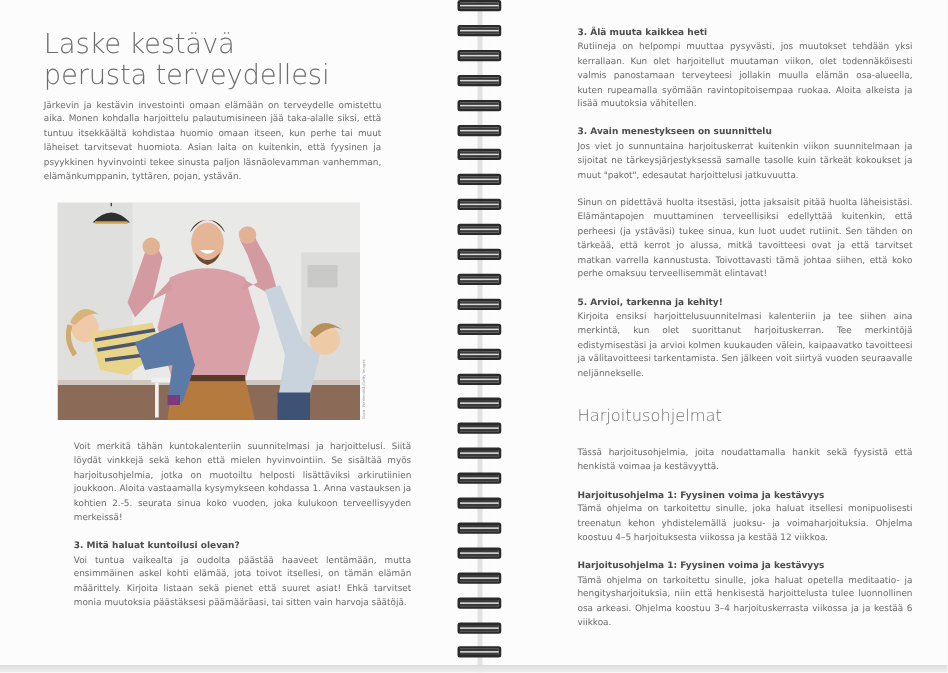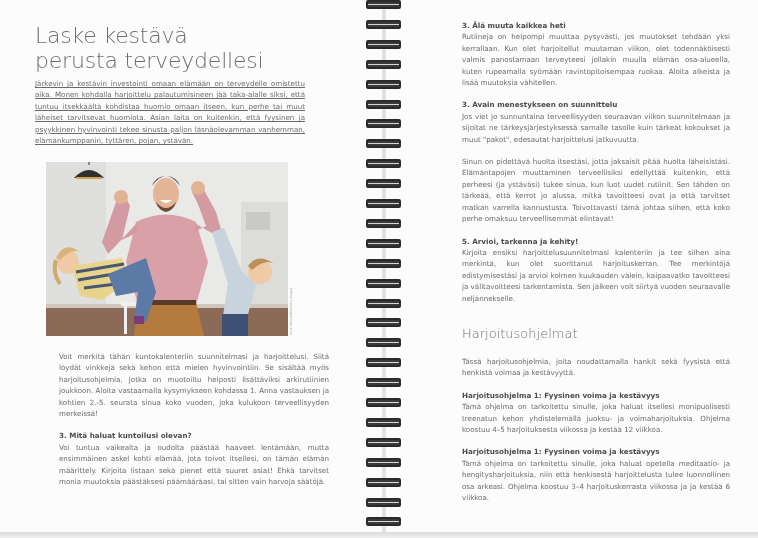--- a/index.html
+++ b/index.html
@@ -37,21 +37,21 @@
     font-size: 22px; line-height: 25px; color: #6d6d6d; letter-spacing: -0.2px;
   }
   .body {
     position: absolute; font-size: 7.1px; line-height: 11.4px; color: #6a6a6a;
     text-align: justify;
   }
   .body p { margin: 0; }
   .sub {
     font-weight: bold; color: #4d4d4d; font-size: 7.2px; line-height: 11.4px;
   }
-  .intro { left: 35px; top: 78px; width: 270px; text-decoration: underline; }
+  .intro { left: 35px; top: 78px; width: 270px; }
   .photo {
     position: absolute; left: 46px; top: 162px; width: 242px; height: 174px;
     overflow: hidden; background: #e8e8e6;
   }
   .photo-credit {
     position: absolute; left: 289px; top: 260px; width: 8px; height: 75px;
     writing-mode: vertical-rl; transform: rotate(180deg);
     font-size: 3px; color: #999; overflow: hidden;
   }
   .left-bottom { left: 35px; top: 351px; width: 270px; margin-left: 24px; }
@@ -172,21 +172,21 @@
     <div class="gap"></div>
     <p class="sub">3. Mitä haluat kuntoilusi olevan?</p>
     <p>Voi tuntua vaikealta ja oudolta päästää haaveet lentämään, mutta ensimmäinen askel kohti elämää, jota toivot itsellesi, on tämän elämän määrittely. Kirjoita listaan sekä pienet että suuret asiat! Ehkä tarvitset monia muutoksia päästäksesi päämääräasi, tai sitten vain harvoja säätöjä.</p>
   </div>
 
   <div class="body right-col">
     <p class="sub">3. Älä muuta kaikkea heti</p>
     <p>Rutiineja on helpompi muuttaa pysyvästi, jos muutokset tehdään yksi kerrallaan. Kun olet harjoitellut muutaman viikon, olet todennäköisesti valmis panostamaan terveyteesi jollakin muulla elämän osa-alueella, kuten rupeamalla syömään ravintopitoisempaa ruokaa. Aloita alkeista ja lisää muutoksia vähitellen.</p>
     <div class="gap"></div>
     <p class="sub">3. Avain menestykseen on suunnittelu</p>
-    <p>Jos viet jo sunnuntaina terveellisyyden seuraavan viikon suunnitelmaan ja sijoitat ne tärkeysjärjestyksessä samalle tasolle kuin tärkeät kokoukset ja muut "pakot", edesautat harjoittelusi jatkuvuutta.</p>
+    <p>Jos viet jo sunnuntaina harjoituskerrat kuitenkin viikon suunnitelmaan ja sijoitat ne tärkeysjärjestyksessä samalle tasolle kuin tärkeät kokoukset ja muut "pakot", edesautat harjoittelusi jatkuvuutta.</p>
     <div class="gap"></div>
     <p>Sinun on pidettävä huolta itsestäsi, jotta jaksaisit pitää huolta läheisistäsi. Elämäntapojen muuttaminen terveellisiksi edellyttää kuitenkin, että perheesi (ja ystäväsi) tukee sinua, kun luot uudet rutiinit. Sen tähden on tärkeää, että kerrot jo alussa, mitkä tavoitteesi ovat ja että tarvitset matkan varrella kannustusta. Toivottavasti tämä johtaa siihen, että koko perhe omaksuu terveellisemmät elintavat!</p>
     <div class="gap"></div>
     <p class="sub">5. Arvioi, tarkenna ja kehity!</p>
     <p>Kirjoita ensiksi harjoittelusuunnitelmasi kalenteriin ja tee siihen aina merkintä, kun olet suorittanut harjoituskerran. Tee merkintöjä edistymisestäsi ja arvioi kolmen kuukauden välein, kaipaavatko tavoitteesi ja välitavoitteesi tarkentamista. Sen jälkeen voit siirtyä vuoden seuraavalle neljännekselle.</p>
     <div class="gap-sm"></div>
     <div class="gap" style="height:17px"></div>
     <h2 class="heading-md">Harjoitusohjelmat</h2>
     <p>Tässä harjoitusohjelmia, joita noudattamalla hankit sekä fyysistä että henkistä voimaa ja kestävyyttä.</p>
     <div class="gap"></div>

